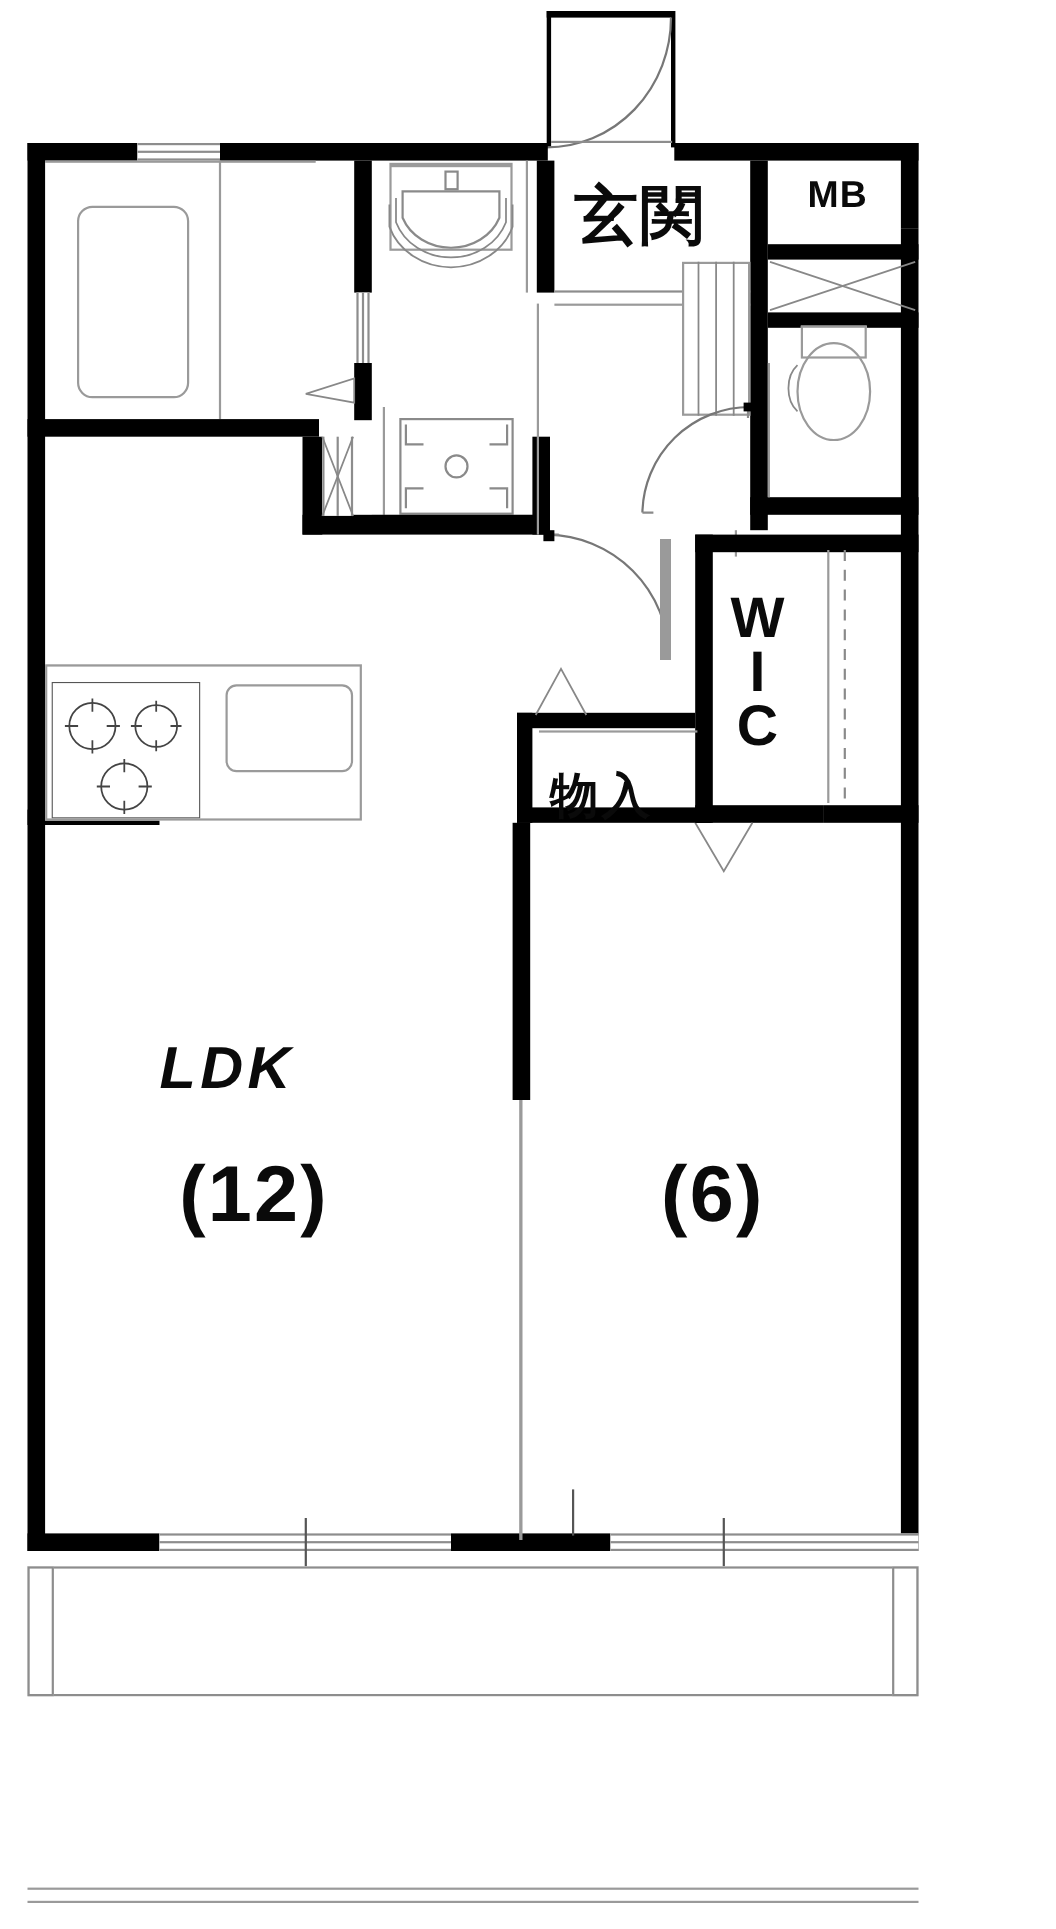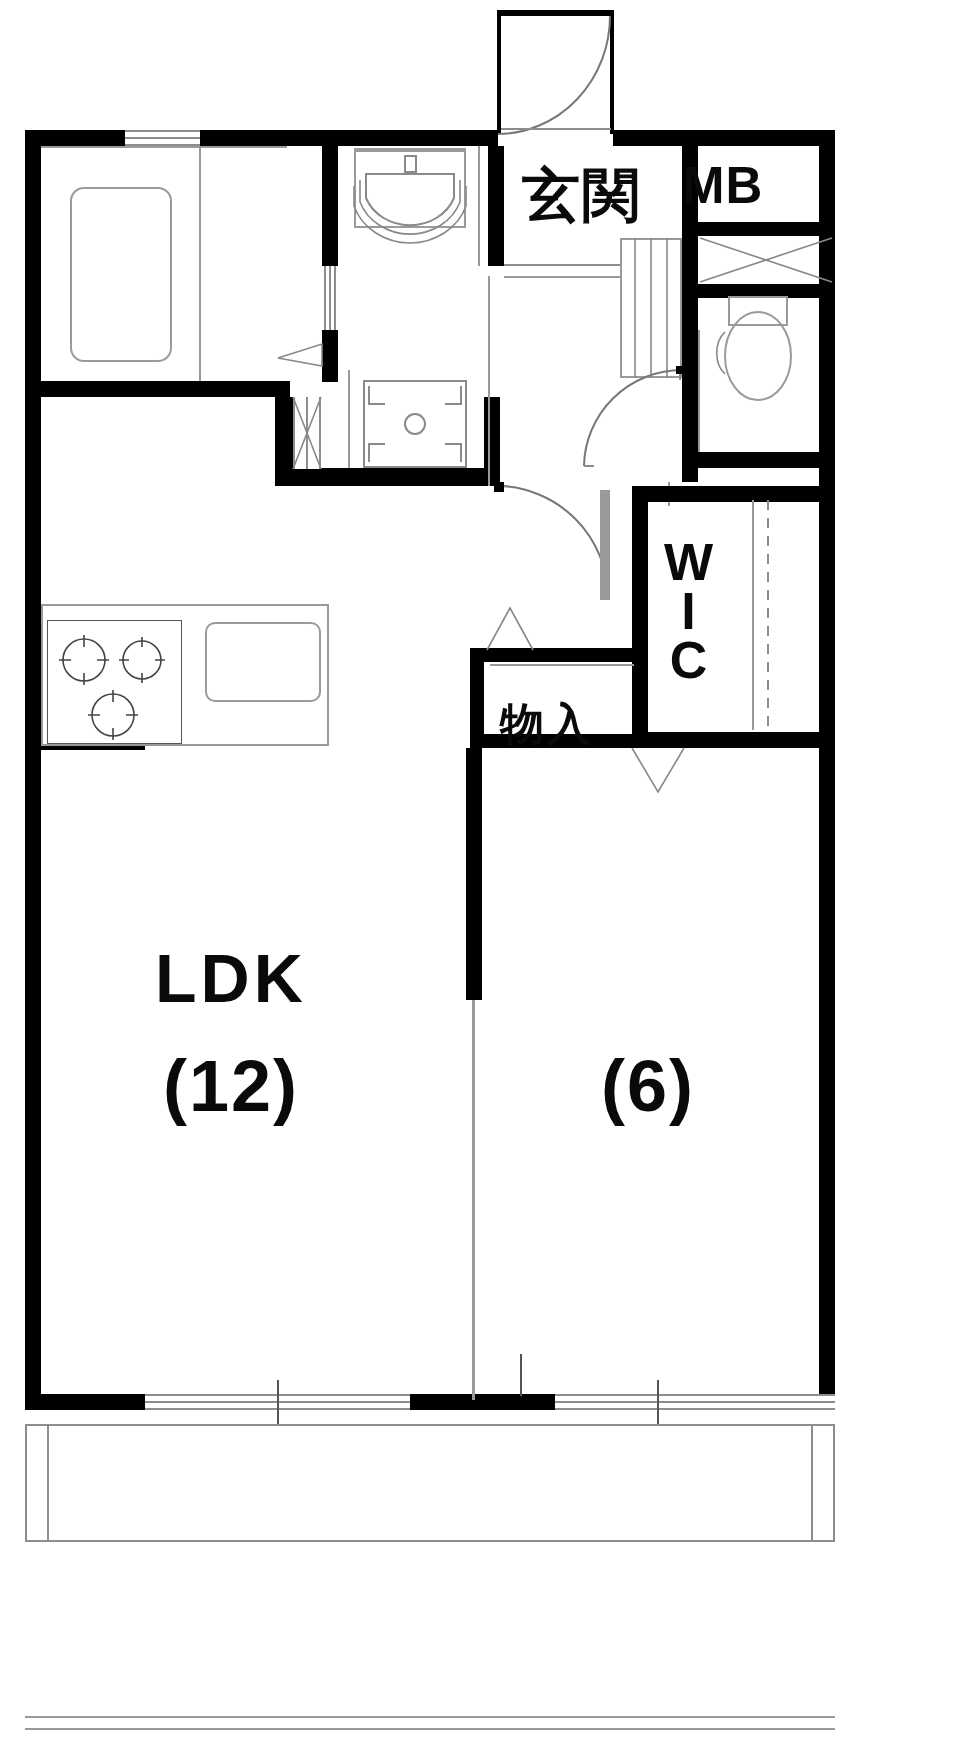--- a/index.html
+++ b/index.html
@@ -124,21 +124,21 @@
     <path class="arc-thin" d="M15,0 L15,140 M31,0 L31,140 M47,0 L47,140"></path>
   </svg>
   <div class="tw" style="left:488px;top:276px;width:2px;height:210px;background:#9a9a9a;"></div>
 
   <svg style="left:584px;top:370px;width:100px;height:100px;">
     <path class="arc" d="M98,0 A98,98 0 0 0 0,96"></path>
     <path class="sld" d="M96,0 L96,10 M0,96 L10,96"></path>
   </svg>
   <div class="w" style="left:676px;top:366px;width:12px;height:8px;"></div>
 
-  <div class="lbl roomname" style="left:682px;top:160px;font-size:51px;font-weight:700;letter-spacing:1px;">MB</div>
+  <div class="lbl roomname" style="left:734px;top:160px;font-size:34px;font-weight:700;letter-spacing:1px;">MB</div>
   <div class="w" style="left:698px;top:222px;width:137px;height:14px;"></div>
   <div class="w" style="left:698px;top:284px;width:137px;height:14px;"></div>
 
   <svg style="left:700px;top:236px;width:134px;height:48px;">
     <path class="arc-thin" d="M0,2 L132,46 M0,46 L132,2"></path>
   </svg>
 
   <div class="boxthin" style="left:728px;top:296px;width:60px;height:30px;border:2px solid #9a9a9a;"></div>
   <svg style="left:716px;top:298px;width:90px;height:108px;">
     <ellipse cx="42" cy="58" rx="33" ry="44" fill="none" stroke="#9a9a9a" stroke-width="2"></ellipse>
@@ -200,18 +200,18 @@
         <path d="M66,70 L66,82 M66,108 L66,120 M41,95 L53,95 M79,95 L91,95"></path>
     </g>
   </svg>
 
   <div class="box" style="left:205px;top:622px;width:116px;height:80px;border-radius:10px;border:2px solid #9a9a9a;"></div>
 
   <div class="w" style="left:466px;top:748px;width:16px;height:252px;"></div>
   <div class="tw" style="left:472px;top:1000px;width:3px;height:110px;background:#9a9a9a;"></div>
   <div class="tw" style="left:472px;top:1110px;width:3px;height:290px;background:#9a9a9a;"></div>
 
-  <div class="lbl roomname" style="left:155px;top:944px;font-size:68px;font-weight:700;letter-spacing:4px;">LDK</div>
+  <div class="lbl roomname" style="left:145px;top:944px;font-size:54px;font-weight:700;letter-spacing:4px;font-style:italic;">LDK</div>
   <div class="lbl roomname" style="left:163px;top:1050px;font-size:72px;font-weight:700;letter-spacing:2px;">(12)</div>
 
   <div class="lbl roomname" style="left:601px;top:1050px;font-size:72px;font-weight:700;letter-spacing:2px;">(6)</div>
 
 </div>
 
 </body></html>

